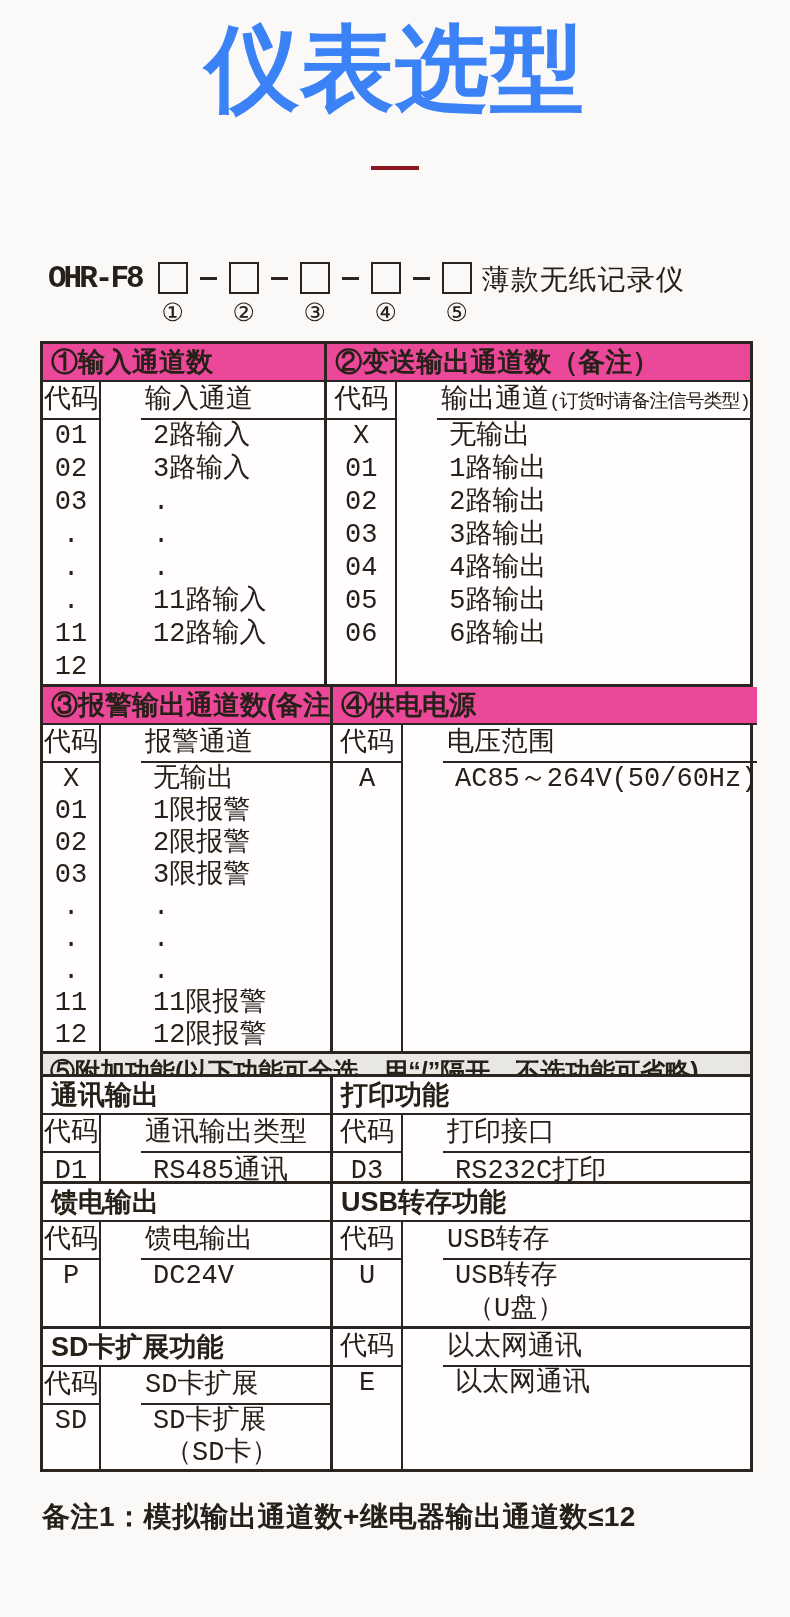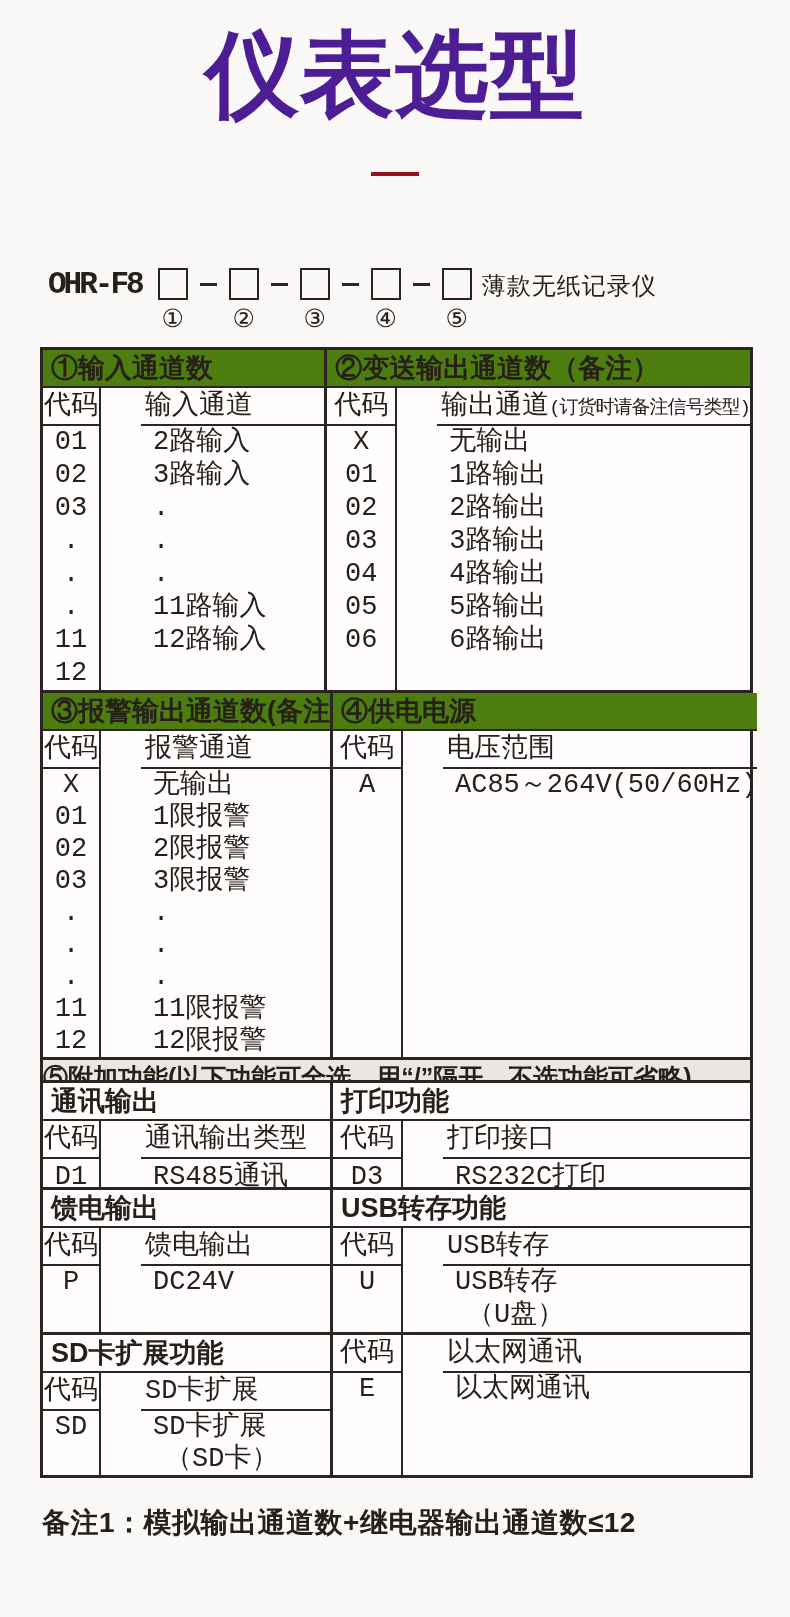--- a/index.html
+++ b/index.html
@@ -6,27 +6,27 @@
   html,body { width: 790px; }
   body {
     height: 1617px;
     background: #fbf9f8;
     color: #262019;
     font-family: "Liberation Sans", sans-serif;
     overflow: hidden;
   }
   
   .title {
-    padding-top: 24px;
+    padding-top: 18px;
     text-align: center;
     font-size: 94px;
     line-height: 1.08;
     font-weight: 900;
     letter-spacing: 1px;
-    color: #4c1d95;
+    color: #3b82f6;
   }
   .red-dash {
     width: 48px; height: 4px;
     margin: 46px auto 0;
   }
   
   .model-row {
     display: flex;
     align-items: flex-start;
     margin: 92px 0 0 48px;
@@ -39,47 +39,48 @@
     letter-spacing: -3px;
     margin-right: 14px;
     white-space: nowrap;
     text-align: center;
   }
   .slot { display: flex; flex-direction: column; align-items: center; width: 34px; }
   .slot .box { width: 30px; height: 32px; border: 2px solid #2b2421; background: transparent; }
   .slot .num { margin-top: 5px; font-size: 25px; line-height: 26px; }
   .dash { width: 17px; height: 3px; background: #2b2421; margin: 15px 10px 0; }
   .model-suffix {
-    font-size: 24px; line-height: 35px; margin-left: 8px;
+    font-size: 28px; line-height: 35px; margin-left: 8px;
     letter-spacing: 1px; white-space: nowrap; text-align: center;
   }
   
   .sel-table {
     width: 713px;
     margin: 16px 0 0 40px;
     border: 3px solid #2b2421;
     background: #fffdfd;
   }
   .band { display: flex; }
   .band + .band { border-top: 3px solid #2b2421; }
   .half { display: flex; flex-direction: column; }
   .half.lh { width: 290px; border-right: 3px solid #2b2421; }
   .half.rh { flex: 1; }
   .sec-hdr {
     height: 38px; line-height: 36px;
     padding-left: 8px;
     font-size: 27px; font-weight: 700;
-    background: #4d7c0f;
+    background: #ec4899;
     border-bottom: 2px solid #2b2421;
     white-space: nowrap; overflow: hidden;
   }
   .band.sub .sec-hdr { background: #fffdfd; }
   .full-hdr {
     width: 100%;
     height: 20px; line-height: 34px;
+    padding-left: 7px;
     font-size: 25px; font-weight: 700;
     background: #e9e7e4;
     white-space: nowrap; overflow: hidden;
   }
   .body { display: flex; flex: 1; font-family: "Liberation Mono", monospace; font-size: 27px; gap: 40px; }
   .ccol { display: flex; flex-direction: column; border-right: 2px solid #2b2421; }
   .lh .ccol { width: 58px; }
   .rh .ccol { width: 70px; }
   .dcol { flex: 1; display: flex; flex-direction: column; }
   .cell { flex: 0 0 auto; white-space: nowrap; overflow: hidden; }

